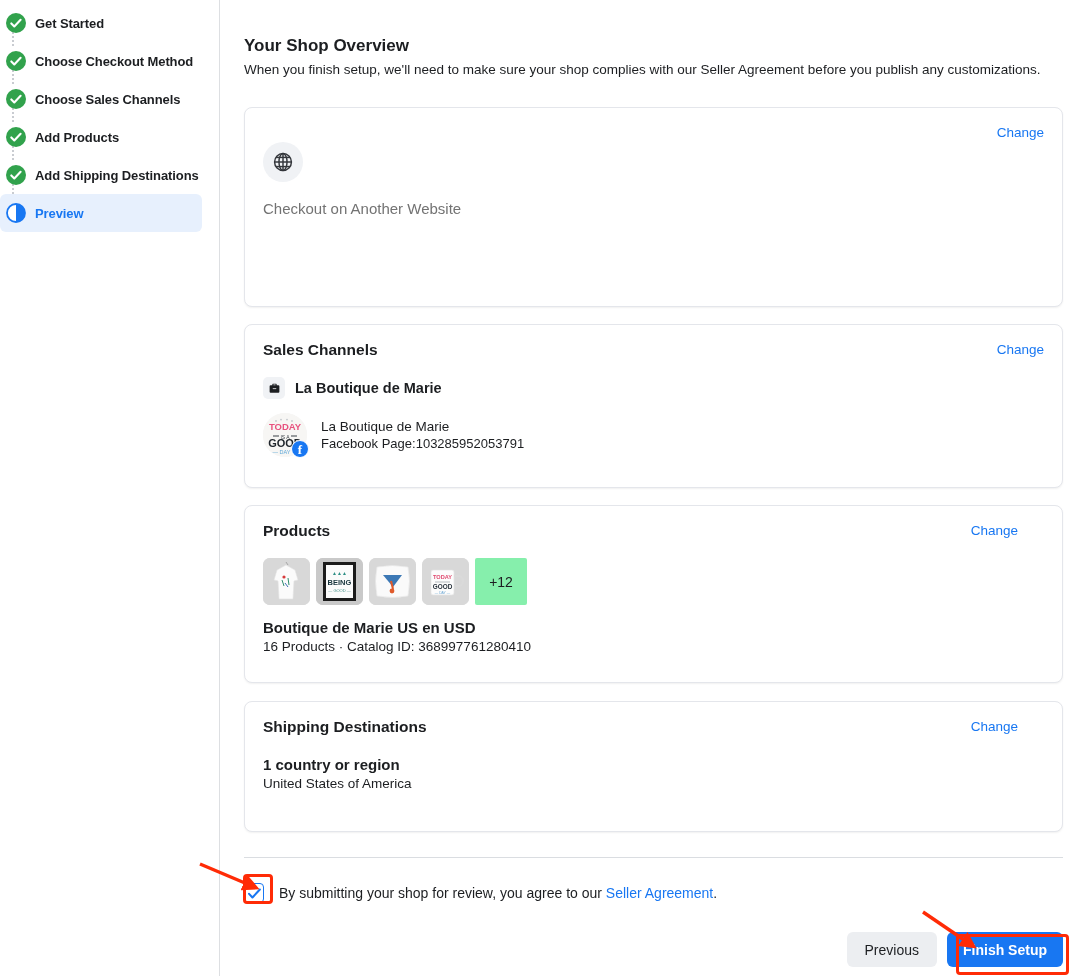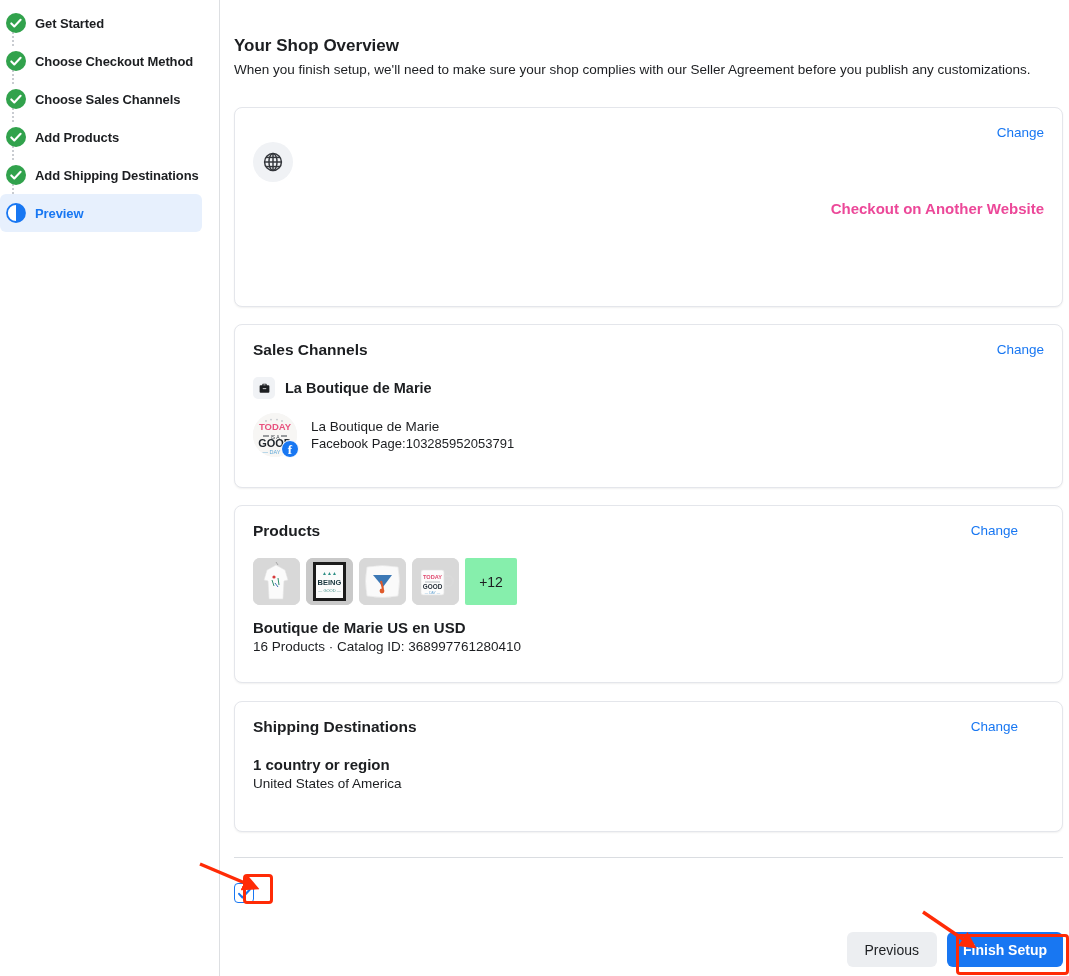--- a/index.html
+++ b/index.html
@@ -3,21 +3,21 @@
 <meta charset="utf-8">
 <style>
   * { box-sizing: border-box; margin: 0; padding: 0; }
   html, body {
     width: 1069px; height: 976px;
     background: #ffffff;
     font-family: "Liberation Sans", sans-serif;
     overflow: hidden;
     color: #1c1e21;
   }
-  #app { position: relative; width: 1069px; height: 976px; display: flex; }
+  #app { position: relative; width: 1069px; height: 976px; display: flex; gap: 10px; }
 
   
   #sidebar {
     width: 220px;
     flex: 0 0 220px;
     border-right: 1px solid #dddfe2;
     padding-top: 4px;
     position: relative;
     background: #fff;
   }
@@ -100,24 +100,23 @@
 
   
   .globe-badge {
     width: 40px; height: 40px;
     border-radius: 50%;
     background: #f0f2f5;
     display: flex; align-items: center; justify-content: center;
     margin-top: 18px;
   }
   .sub-head {
-    font-size: 15px; font-weight: bold;
+    font-size: 15px; font-weight: normal;
     margin-top: 18px;
-    color: #ec4899;
-    text-align: right;
+    color: #737373;
   }
   .body-text {
     font-size: 13.5px;
     color: #1c1e21;
     margin-top: 3px;
     line-height: 1.42;
     max-width: 760px;
   }
 
   
@@ -425,20 +424,21 @@
     </section>
 
     <hr class="divider" style="margin-top:25px">
 
     <div class="agree-row" style="margin-top:25px">
       <span class="checkbox">
         <svg width="15" height="15" viewBox="0 0 16 16">
             <path d="M2.2 8.4l3.6 3.9L13.7 3.7" fill="none" stroke="#1877f2" stroke-width="2.2" stroke-linecap="round" stroke-linejoin="round"></path>
           </svg>
       </span>
+      <span class="agree-text"><span>By submitting your shop for review, you agree to our </span><a>Seller Agreement</a><span>.</span></span>
     </div>
 
     <div class="footer" style="margin-top:29px">
       <span class="spacer"></span>
       <button class="btn btn-grey" style="margin-right:10px">Previous</button>
       <button class="btn btn-primary">Finish Setup</button>
     </div>
   </div>
 
   <div class="hl-box" style="left:956px;top:934px;width:113px;height:41px"></div>

